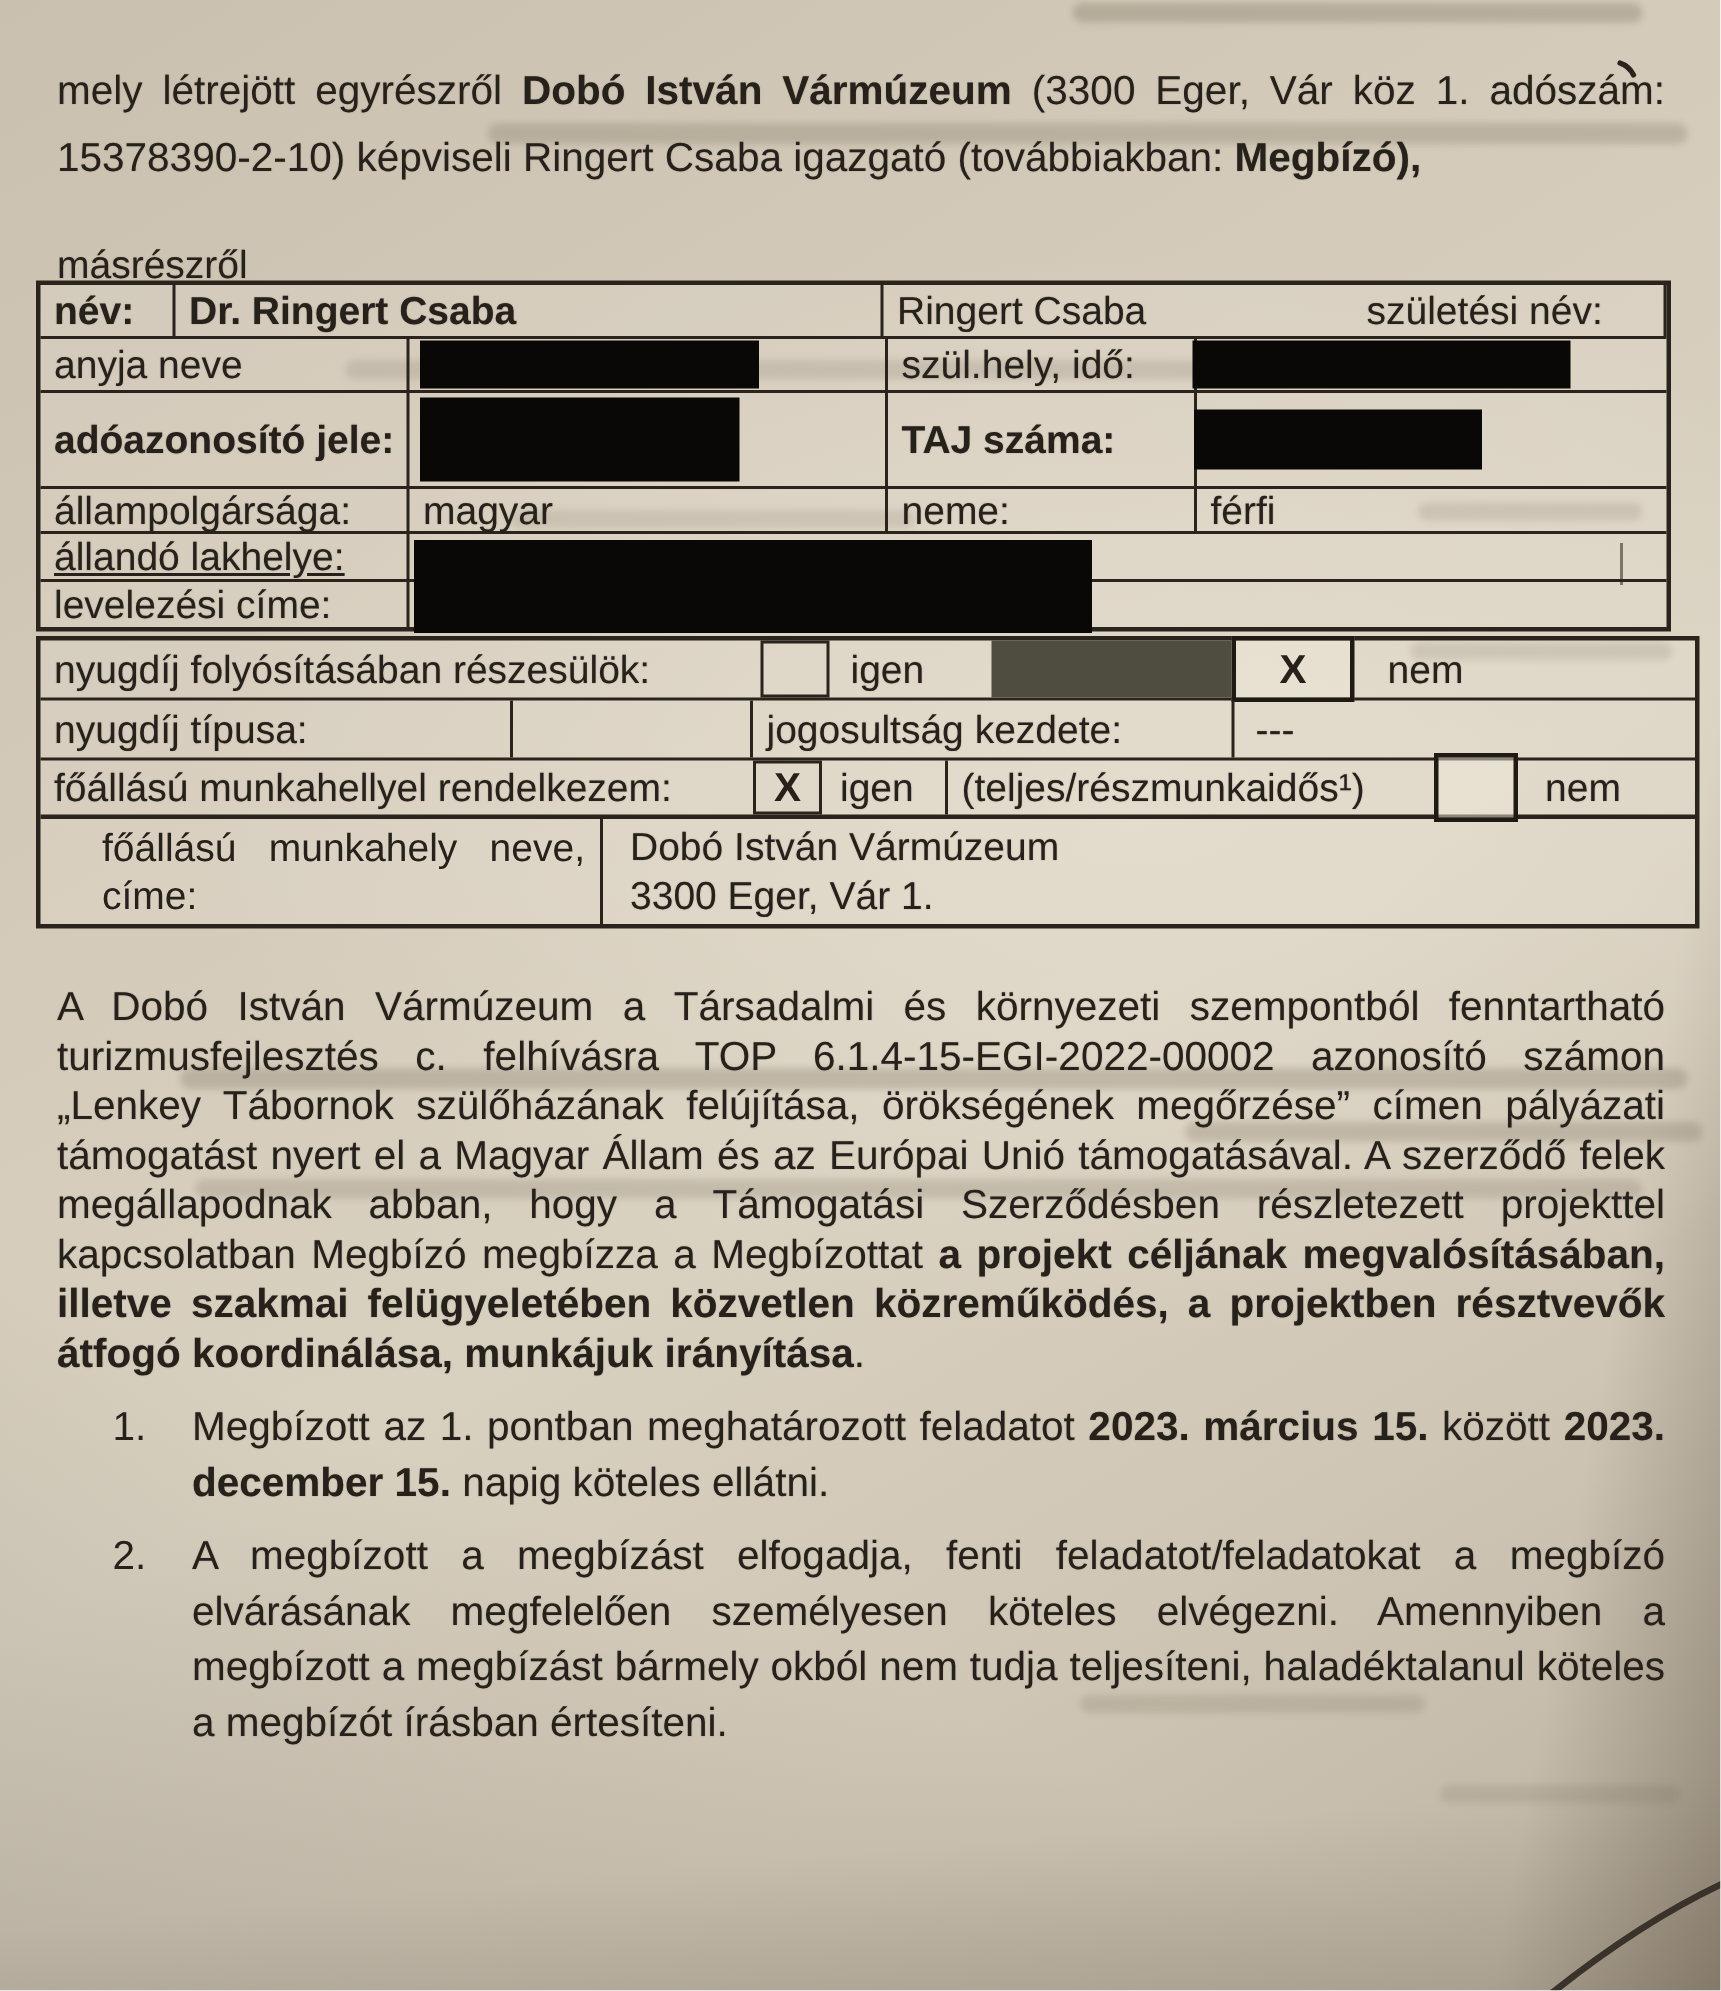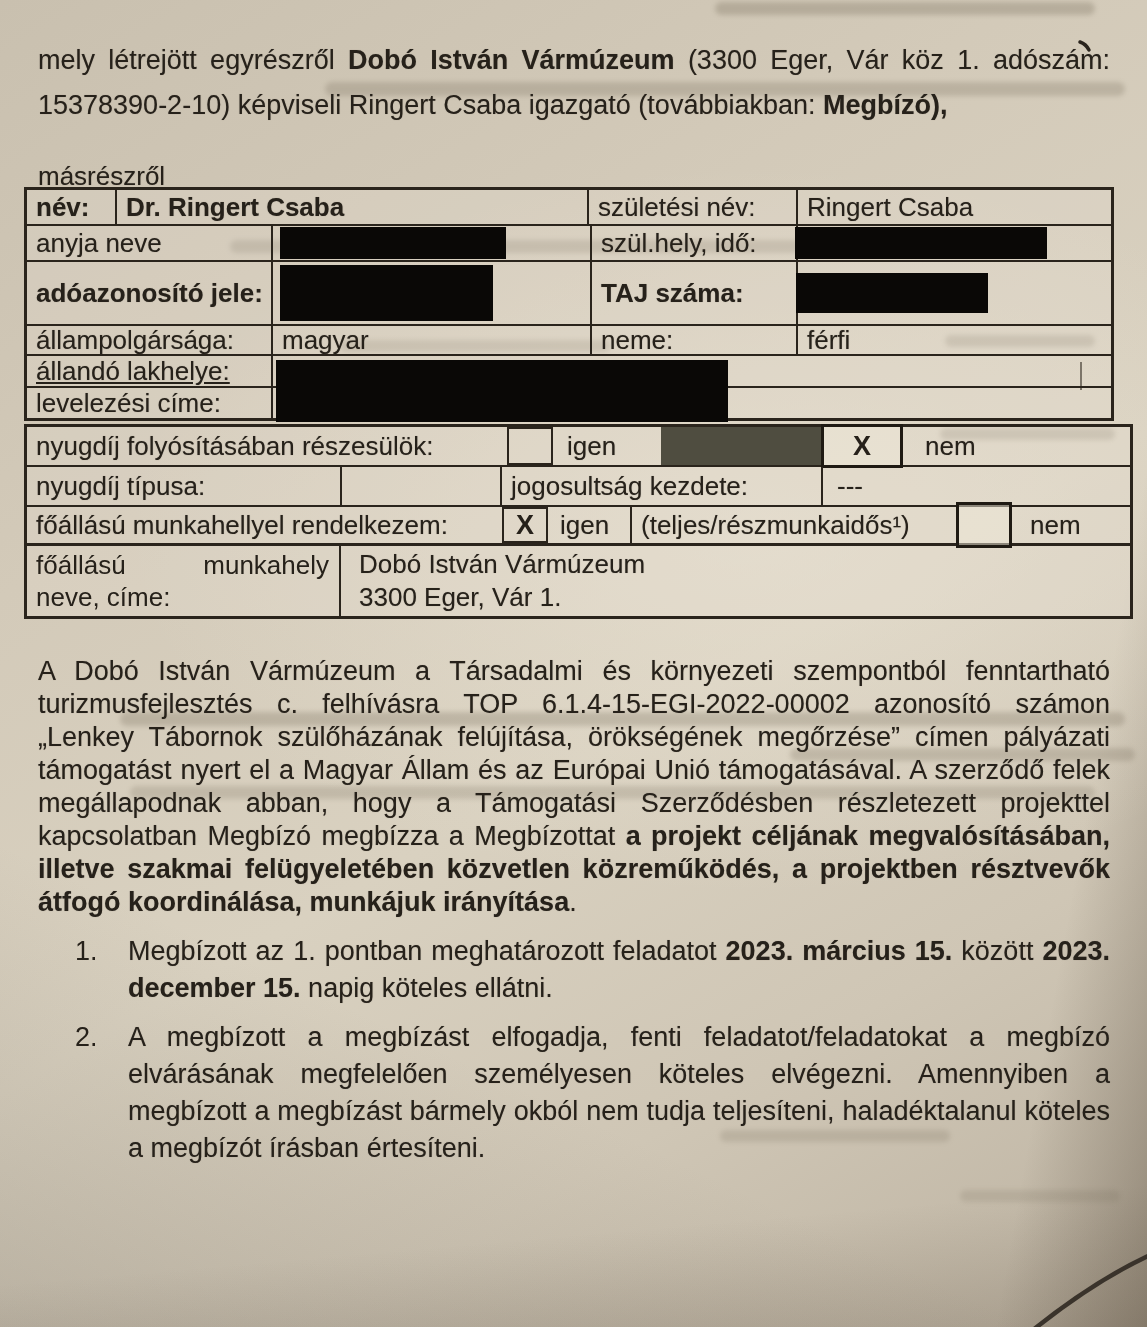--- a/index.html
+++ b/index.html
@@ -80,22 +80,22 @@
 
 
     <div class="para p1"><span>mely létrejött egyrészről </span><b>Dobó István Vármúzeum</b><span> (3300 Eger, Vár köz 1. adószám: 15378390-2-10) képviseli Ringert Csaba igazgató (továbbiakban: </span><b>Megbízó),</b></div>
 
     <div class="para masr">másrészről</div>
 
     <div class="tbl tbl1">
       <div class="trow" style="height:34px;">
         <div class="tc br bold" style="width:90px;">név:</div>
         <div class="tc br bold" style="width:472px;">Dr. Ringert Csaba</div>
+        <div class="tc" style="flex:1;">Ringert Csaba</div>
         <div class="tc br" style="width:209px;">születési név:</div>
-        <div class="tc" style="flex:1;">Ringert Csaba</div>
       </div>
       <div class="trow" style="height:34px;">
         <div class="tc br" style="width:246px;">anyja neve</div>
         <div class="tc br" style="width:319px;">
             <div class="redact" style="width:226px;height:32px;margin-left:-2px;"></div>
           </div>
         <div class="tc br" style="width:206px;">szül.hely, idő:</div>
         <div class="tc" style="flex:1;padding-left:0;">
             <div class="redact" style="width:252px;height:32px;margin-left:-3px;"></div>
           </div>
@@ -146,21 +146,21 @@
       </div>
       <div class="trow" style="height:36px;">
         <div class="tc" style="width:475px;border-radius:18px;">főállású munkahellyel rendelkezem:</div>
         <div class="cb">X</div>
         <div class="tc" style="width:82px;padding-left:12px;">igen</div>
         <div class="tc" style="width:318px;border-left:2px solid var(--table_line,#2a241c);">(teljes/részmunkaidős¹)</div>
         <div class="eb"></div>
         <div class="tc" style="flex:1;padding-left:10px;">nem</div>
       </div>
       <div class="trow bt3" style="height:70px;">
-        <div class="br" style="width:314px;box-sizing:border-box;display:flex;align-items:center;">
+        <div class="br" style="width:375px;box-sizing:border-box;display:flex;align-items:center;padding-left:32px;">
           <span class="justlbl">főállású munkahely neve, címe:</span>
         </div>
         <div class="tc twolines" style="flex:1;padding-left:18px;">
           <div>
             <div>Dobó István Vármúzeum</div>
             <div>3300 Eger, Vár 1.</div>
           </div>
         </div>
       </div>
     </div>

